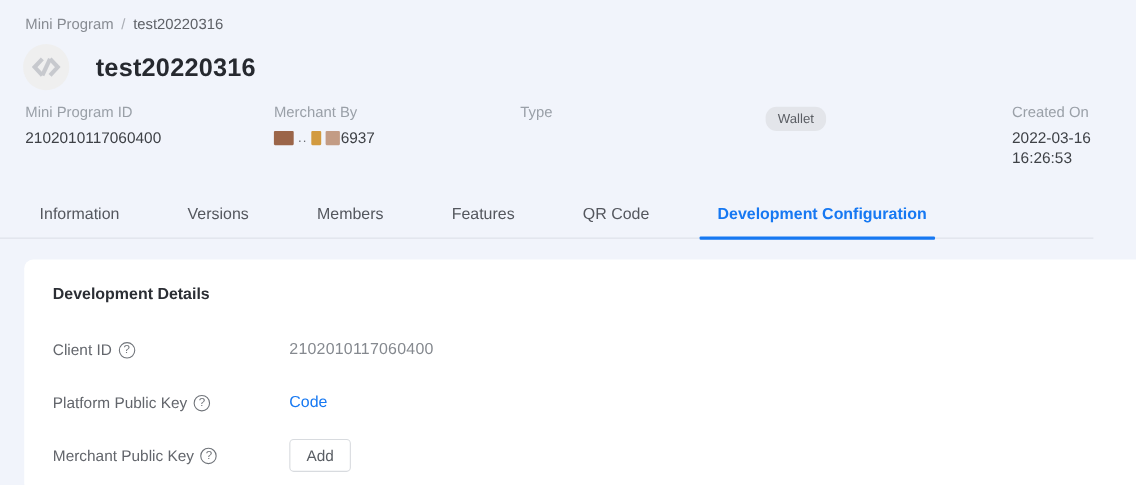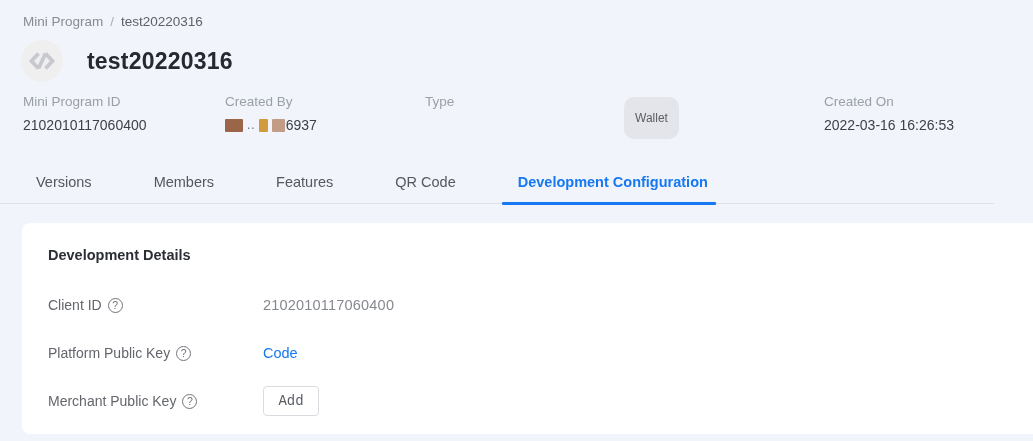--- a/index.html
+++ b/index.html
@@ -33,27 +33,28 @@
     margin-left: 24px;
     font-size: 23px; font-weight: 700; color: #26292f;
     letter-spacing: 0.2px;
   }
 
   
   .meta-row {
     margin-top: 11px; padding-left: 23px;
     display: grid;
     grid-template-columns: 202px 200px 199px 200px auto;
+    gap: 24px;
   }
   .meta-label { font-size: 13.5px; color: #9aa0a8; line-height: 17px; }
   .meta-value { margin-top: 6px; font-size: 14px; color: #3e4146; line-height: 18px; }
   .badge-pill {
     display: inline-block; margin-top: 4px;
     background: #e3e5ea; color: #5a5d63;
-    font-size: 12px; line-height: 20px; padding: 11px 11px;
+    font-size: 12px; line-height: 20px; padding: 1px 11px;
     border-radius: 10px;
   }
   .redacted-wrap { display: flex; align-items: center; margin-top: 6px; height: 18px; }
   .redact-block { display: inline-block; height: 13px; border-radius: 1px; }
   .rb1 { width: 18px; background: #9b6549; }
   .rb-dots { font-size: 12px; color: #6b6e74; margin: 0 3px 0 4px; letter-spacing: 1px; }
   .rb2 { width: 9px; background: #d29a3f; margin-right: 4px; }
   .rb3 { width: 13px; background: #c39c85; }
   .redacted-tail { font-size: 14px; color: #3e4146; margin-left: 1px; }
 
@@ -95,21 +96,21 @@
     color: #70747a; font-size: 10.5px; line-height: 12px;
     display: inline-flex; align-items: center; justify-content: center;
     cursor: pointer; flex: 0 0 auto;
   }
   .help-icon::before { content: "?"; }
   .detail-value { font-size: 14.5px; color: #85898f; letter-spacing: 0.2px; }
   .link-action { font-size: 14.5px; color: #1678f2; cursor: pointer; }
   .btn {
     min-width: 56px; height: 30px; padding: 0 14px;
     background: #fff; border: 1px solid #d8dbdf; border-radius: 4px;
-    font-family: Liberation Mono, monospace;
+    font-family: Liberation Sans, sans-serif;
     font-size: 14px; color: #5a5e64; cursor: pointer;
   }
 </style>
 </head>
 <body>
 
 <div class="screen">
 
   <div class="breadcrumb">
     <span class="crumb-link">Mini Program</span>
@@ -127,21 +128,21 @@
     </div>
     <div class="page-title">test20220316</div>
   </div>
 
   <div class="meta-row">
     <div class="meta-col">
       <div class="meta-label">Mini Program ID</div>
       <div class="meta-value">2102010117060400</div>
     </div>
     <div class="meta-col">
-      <div class="meta-label">Created By</div>
+      <div class="meta-label">Merchant By</div>
       <div class="redacted-wrap">
         <span class="redact-block rb1"></span>
         <span class="rb-dots">..</span>
         <span class="redact-block rb2"></span>
         <span class="redact-block rb3"></span>
         <span class="redacted-tail">6937</span>
       </div>
     </div>
     <div class="meta-col">
       <div class="meta-label">Type</div>
@@ -149,20 +150,21 @@
     <div class="meta-col">
       <span class="badge-pill">Wallet</span>
     </div>
     <div class="meta-col">
       <div class="meta-label">Created On</div>
       <div class="meta-value">2022-03-16 16:26:53</div>
     </div>
   </div>
 
   <div class="tabs">
+    <div class="tab">Information</div>
     <div class="tab">Versions</div>
     <div class="tab">Members</div>
     <div class="tab">Features</div>
     <div class="tab">QR Code</div>
     <div class="tab active">Development Configuration</div>
   </div>
 
   <div class="panel">
     <div class="panel-heading">Development Details</div>
 

